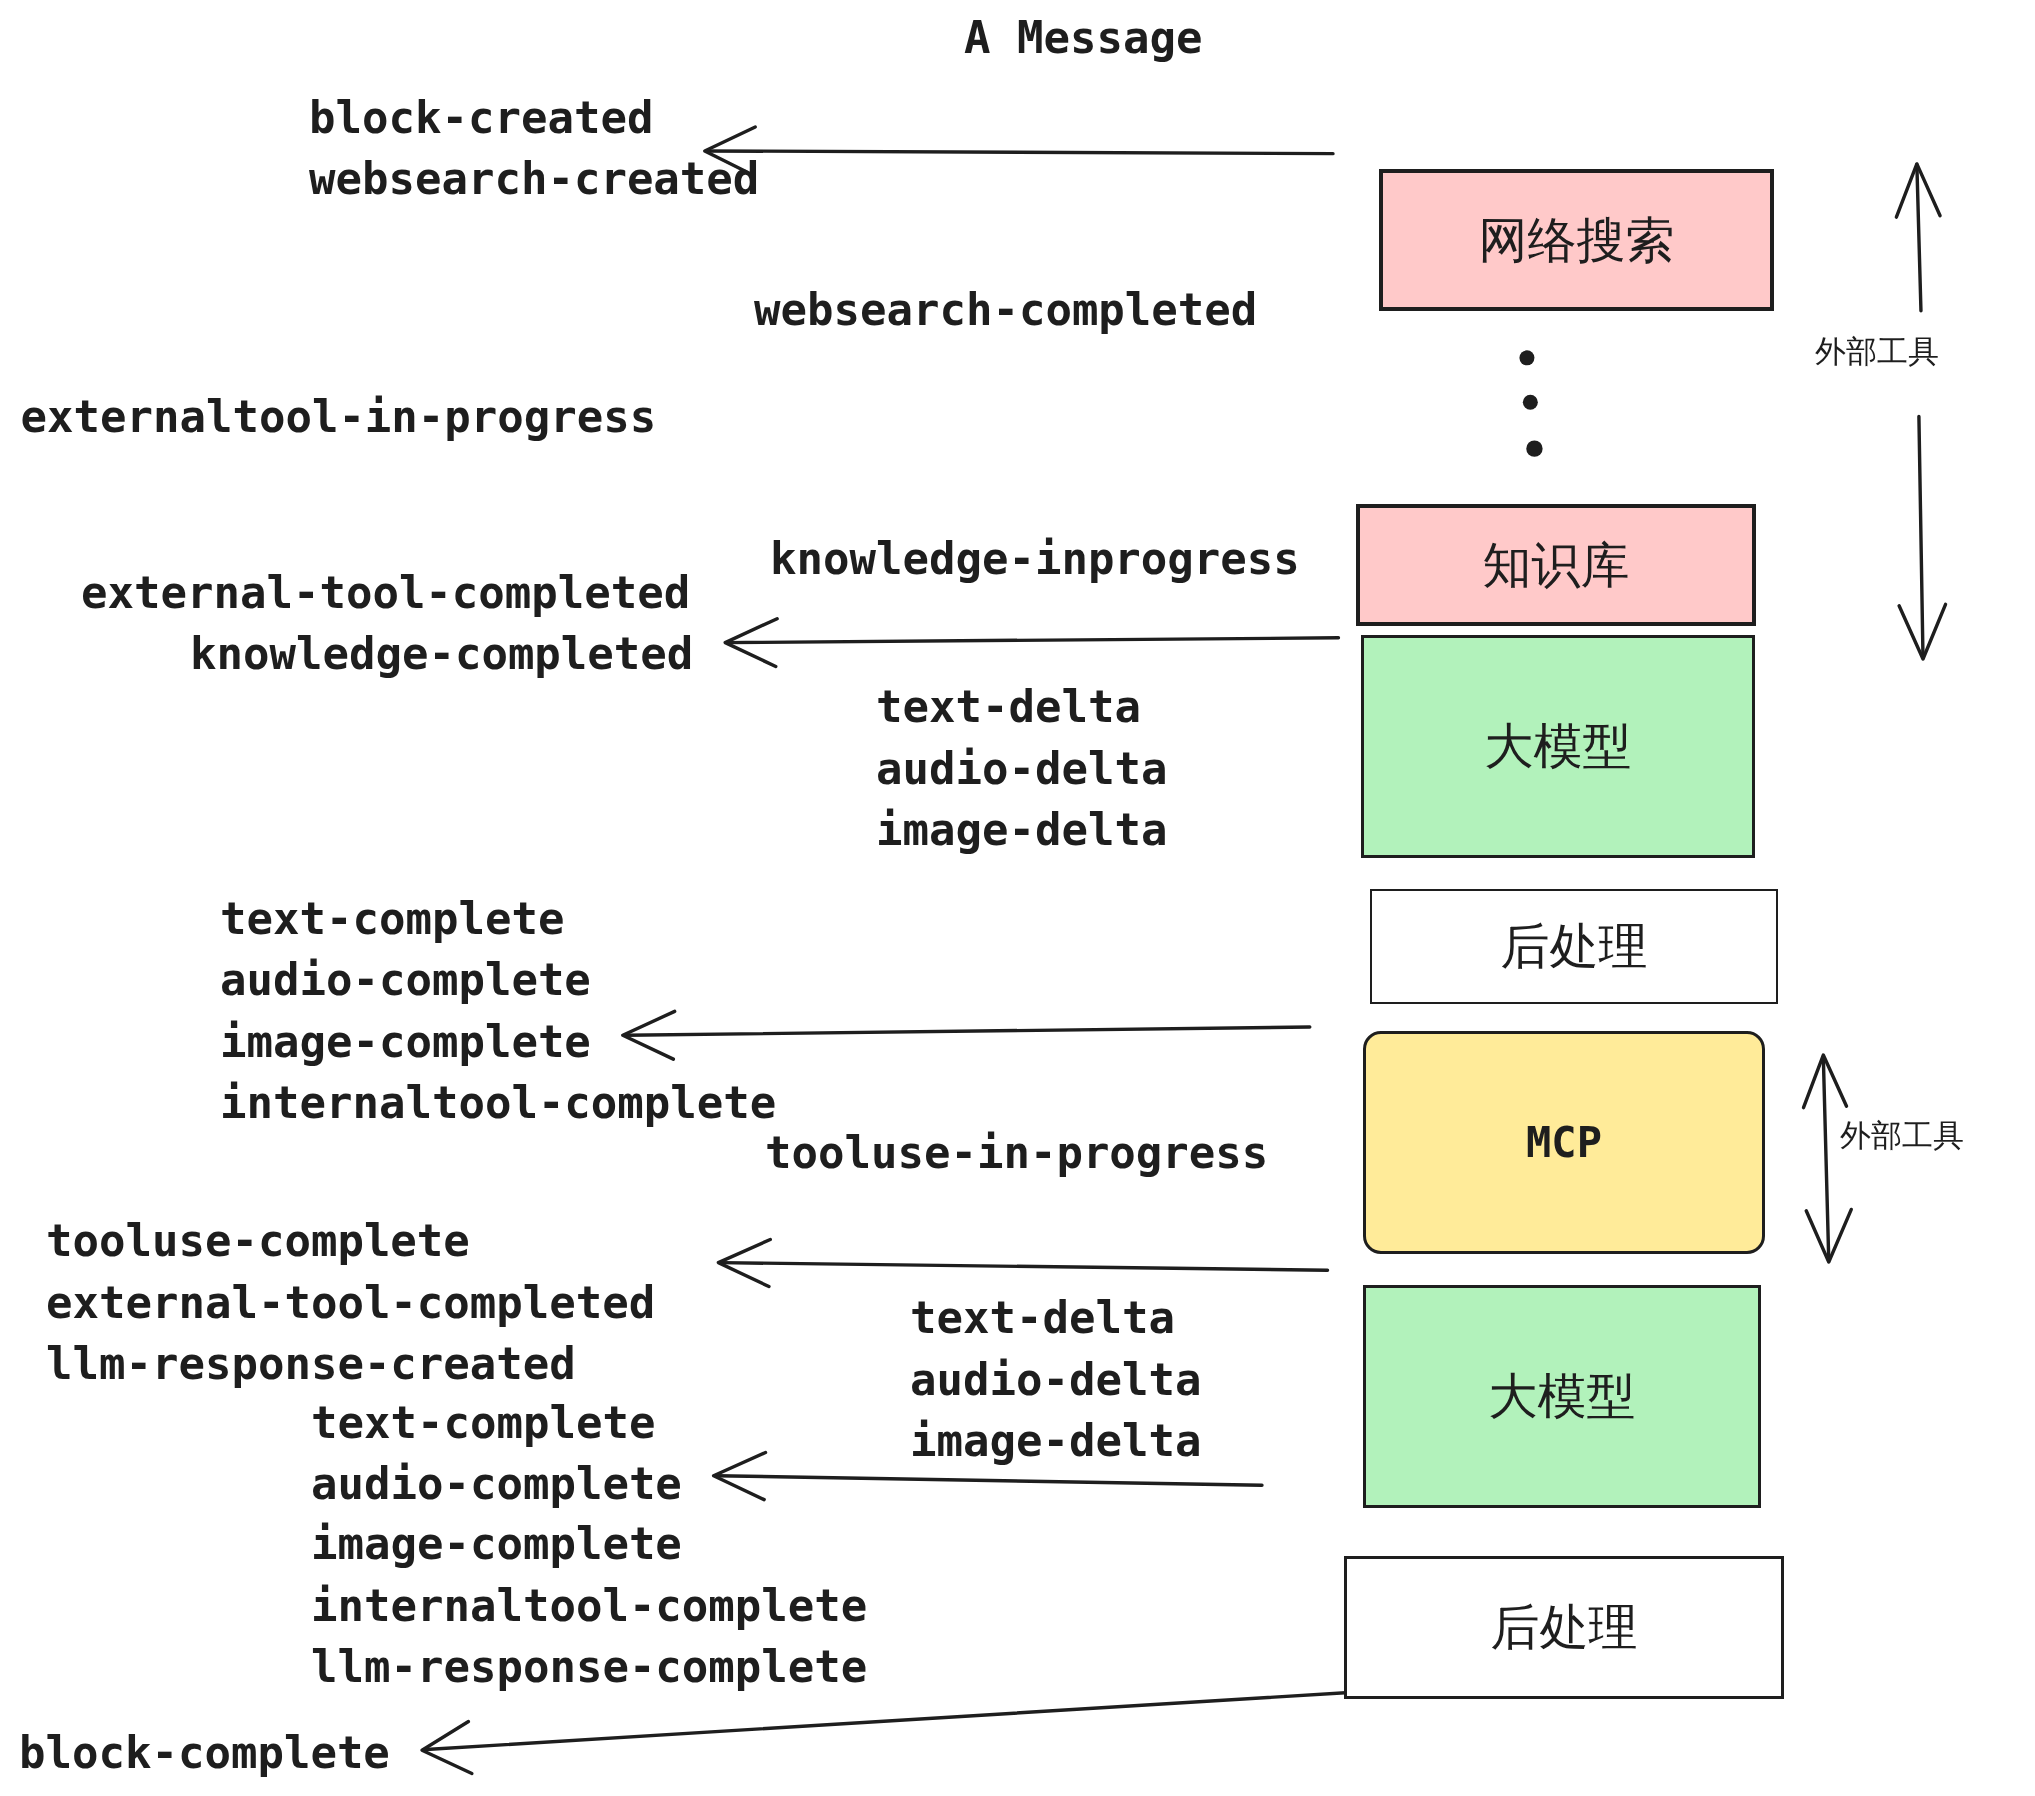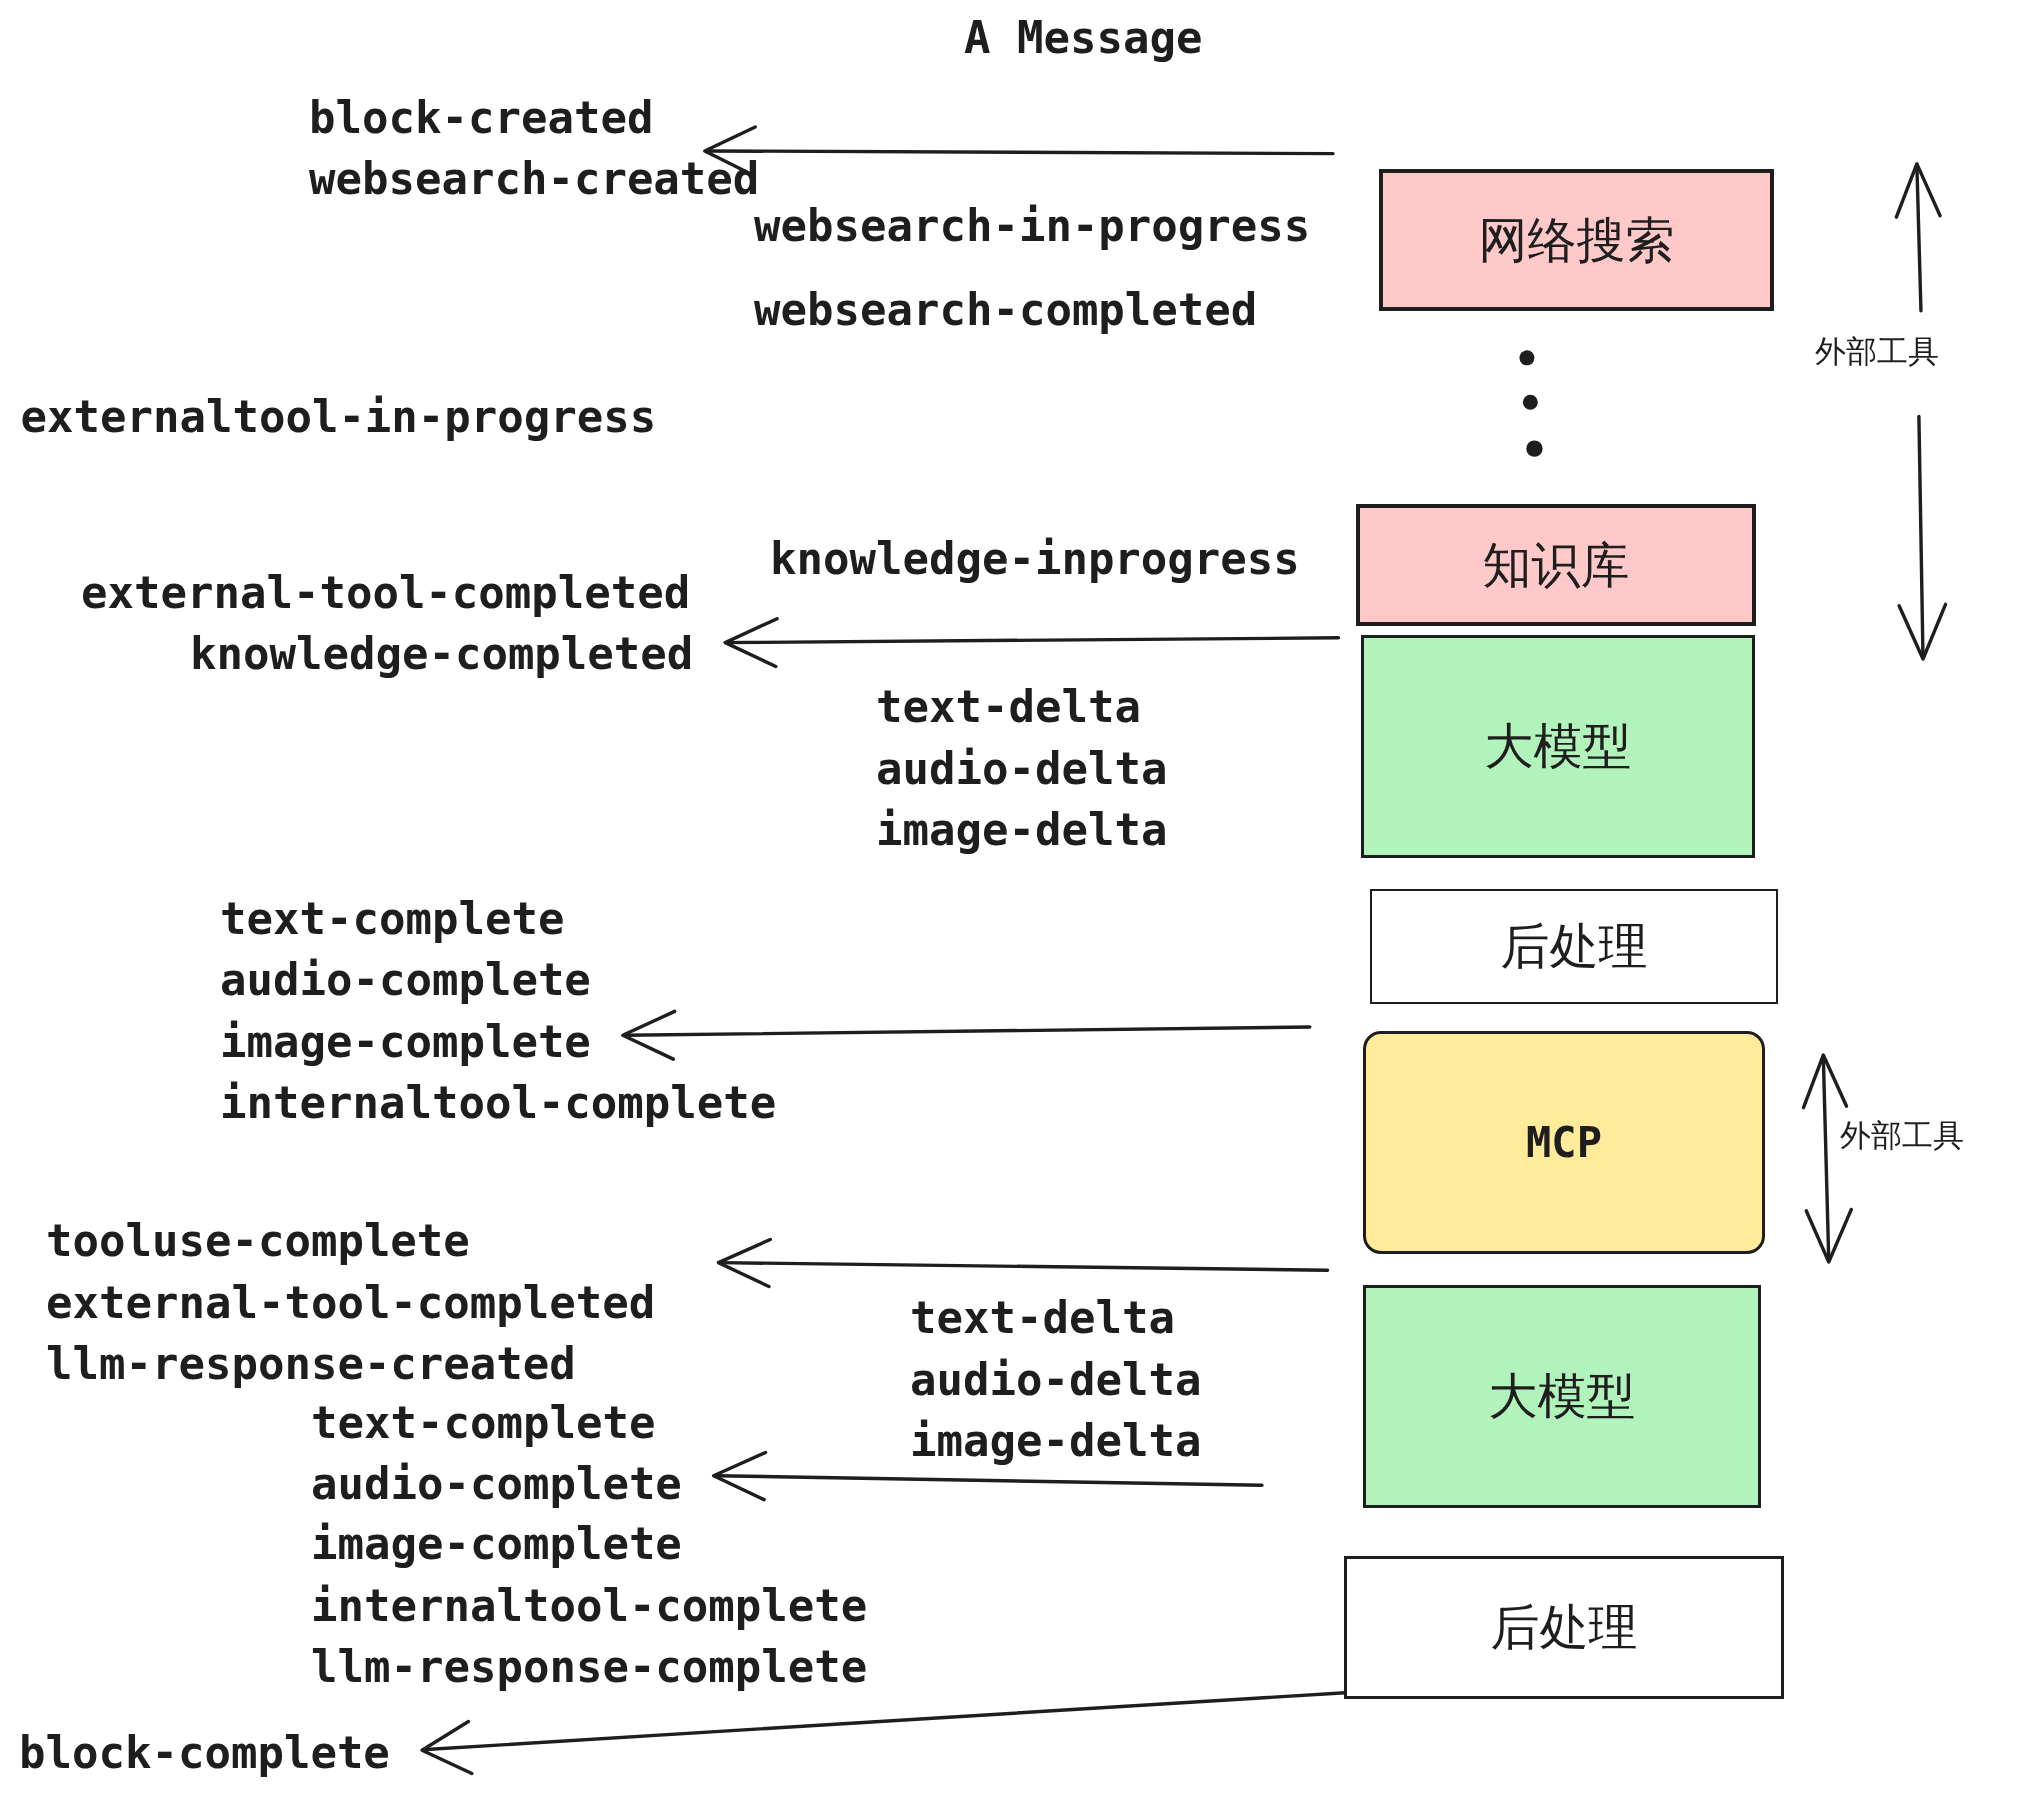--- a/index.html
+++ b/index.html
@@ -98,36 +98,36 @@
       <circle class="dot" cx="2236" cy="524" r="11"></circle>
       <circle class="dot" cx="2241" cy="589" r="11"></circle>
       <circle class="dot" cx="2247" cy="657" r="12"></circle>
     </g>
   </svg>
 
   <div class="title" style="left:964px; top:16.4px;">A Message</div>
 
   <div class="ev" style="left:309px;  top:96px;">block-created</div>
   <div class="ev" style="left:309px;  top:157px;">websearch-created</div>
-  <div class="ev" style="left:754px; top:204px;">websearch-in-progress</div>
   <div class="ev" style="left:754px; top:288px;">websearch-completed</div>
   <div class="ev" style="left:20.5px;   top:395px;">externaltool-in-progress</div>
   <div class="ev" style="left:770px; top:537px;">knowledge-inprogress</div>
   <div class="ev" style="left:81px;  top:571px;">external-tool-completed</div>
   <div class="ev" style="left:190px;  top:632px;">knowledge-completed</div>
 
   <div class="ev" style="left:876px; top:685px;">text-delta</div>
   <div class="ev" style="left:876px; top:747px;">audio-delta</div>
   <div class="ev" style="left:876px; top:808px;">image-delta</div>
 
   <div class="ev" style="left:220px;  top:897px;">text-complete</div>
   <div class="ev" style="left:220px;  top:958px;">audio-complete</div>
   <div class="ev" style="left:220px;  top:1020px;">image-complete</div>
   <div class="ev" style="left:220px;  top:1081px;">internaltool-complete</div>
 
+  <div class="ev" style="left:765px; top:1131px;">tooluse-in-progress</div>
 
   <div class="ev" style="left:46px;   top:1219px;">tooluse-complete</div>
   <div class="ev" style="left:46px;   top:1281px;">external-tool-completed</div>
   <div class="ev" style="left:46px;   top:1342px;">llm-response-created</div>
 
   <div class="ev" style="left:910px; top:1296px;">text-delta</div>
   <div class="ev" style="left:910px; top:1358px;">audio-delta</div>
   <div class="ev" style="left:910px; top:1419px;">image-delta</div>
 
   <div class="ev" style="left:311px;  top:1401px;">text-complete</div>

